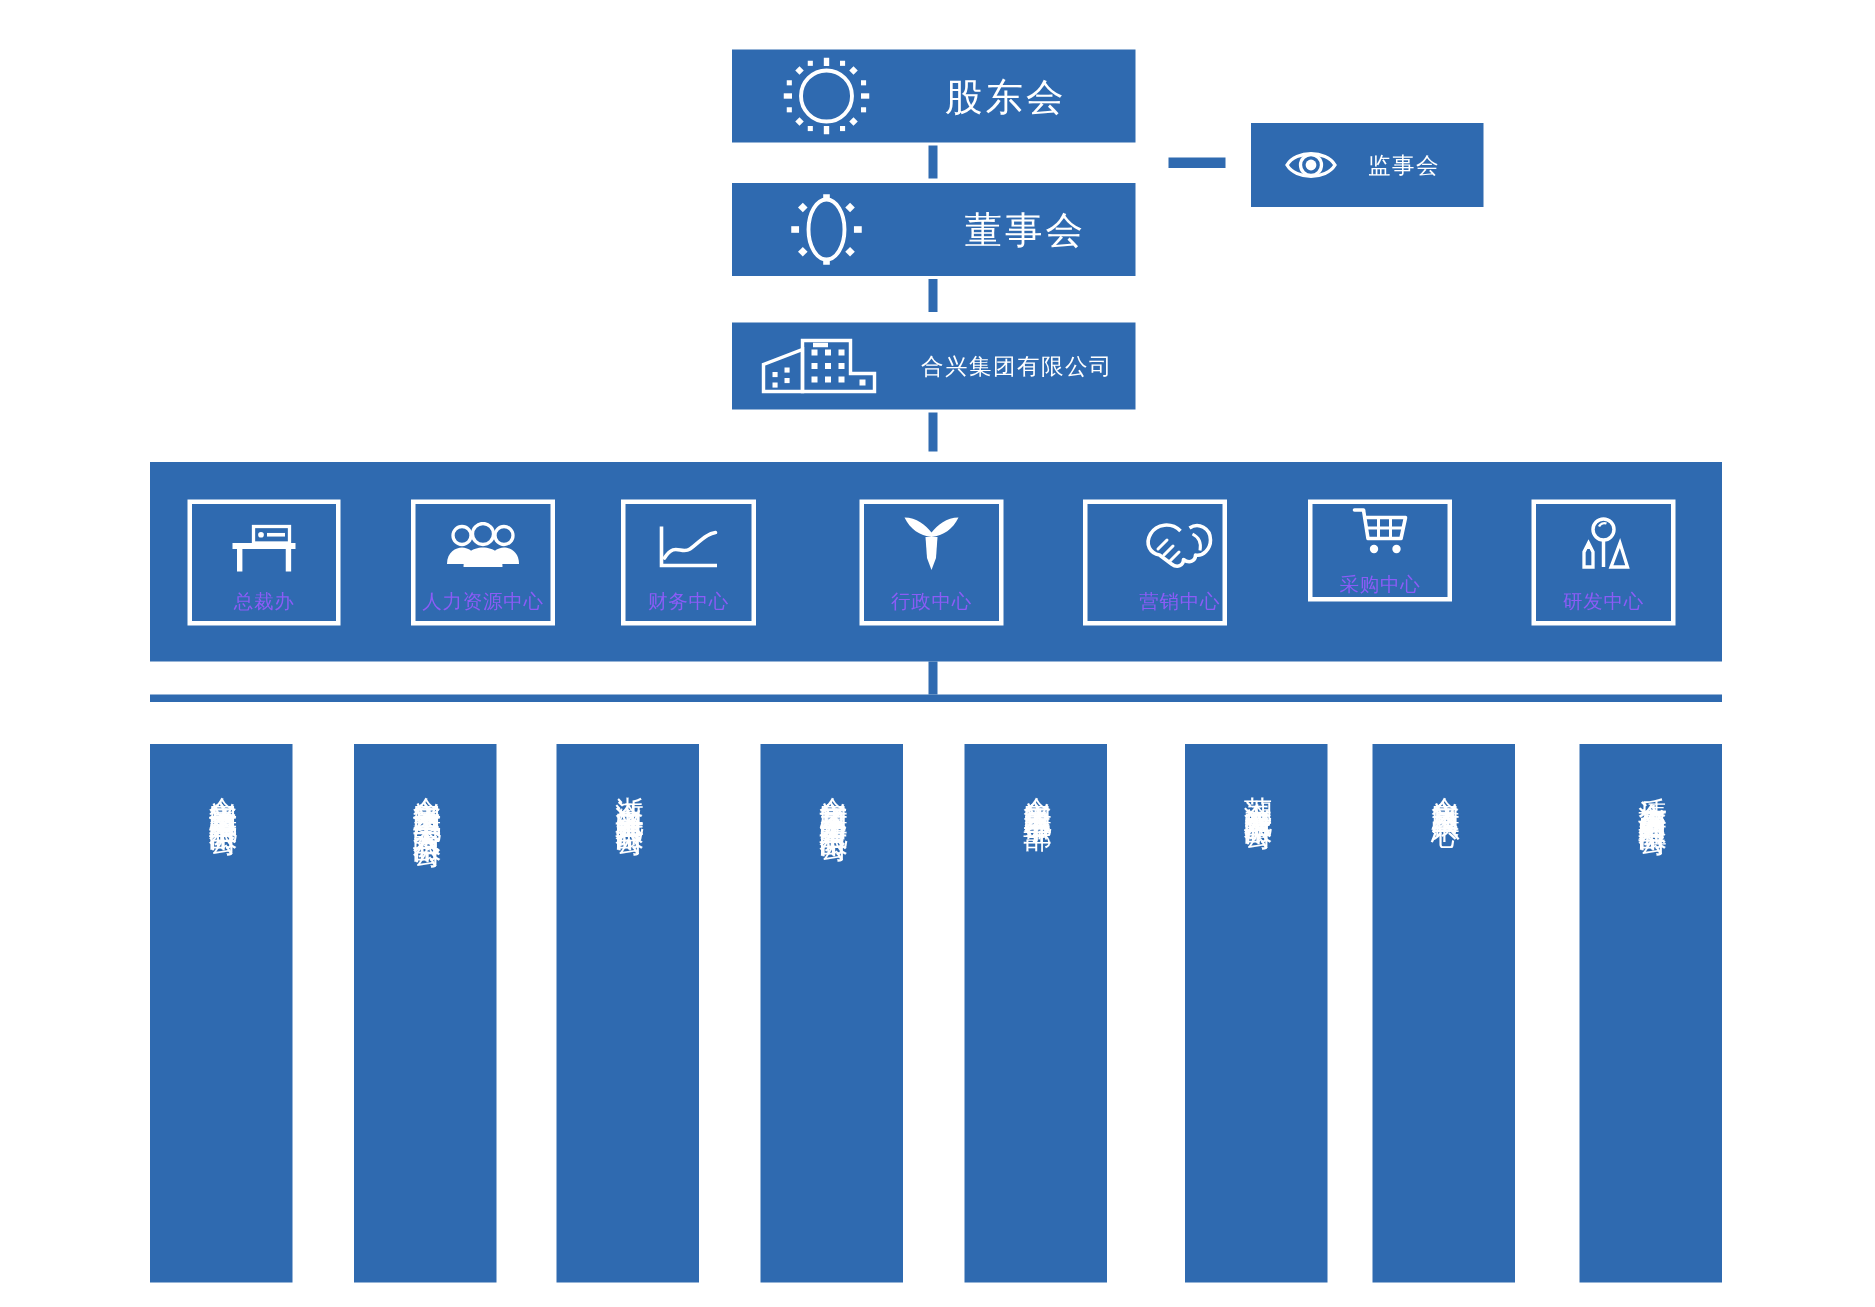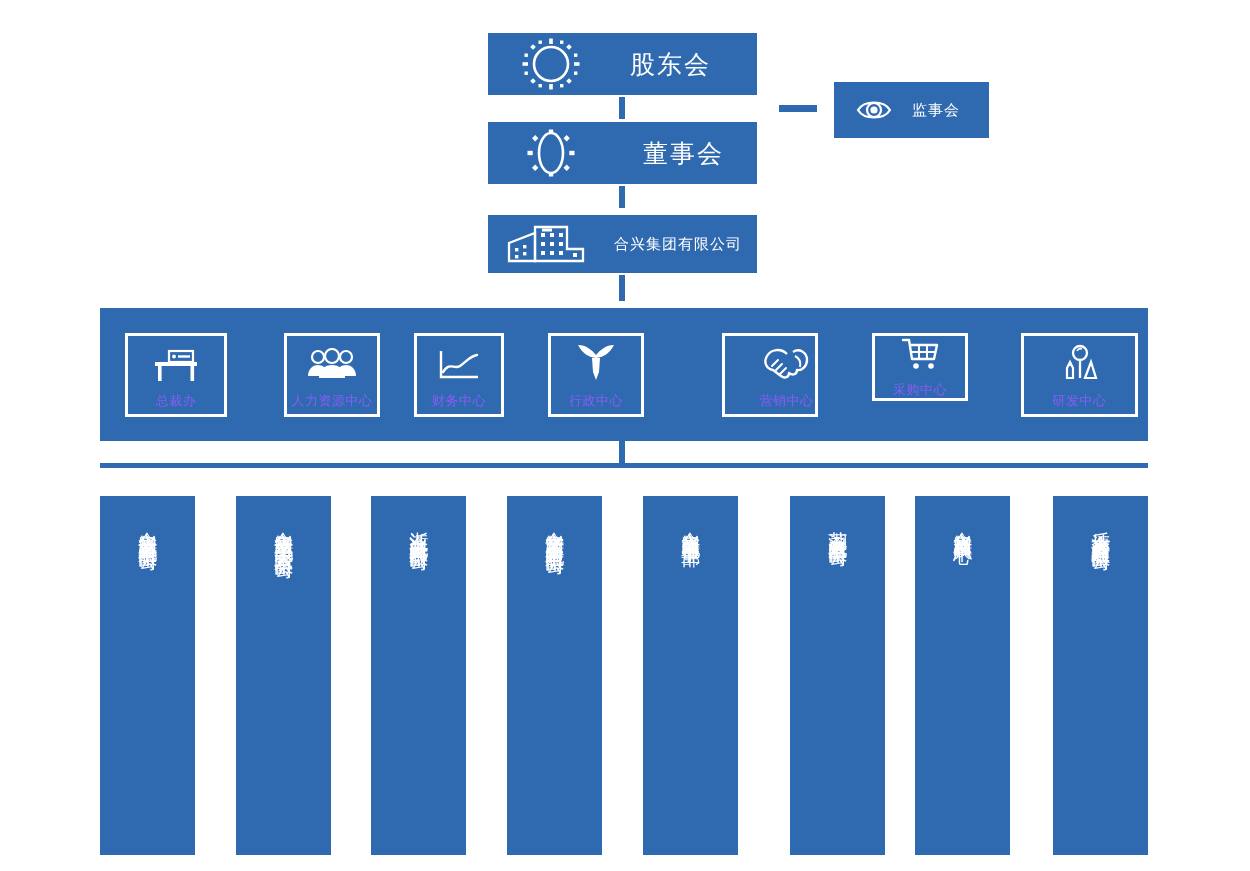--- a/index.html
+++ b/index.html
@@ -253,21 +253,21 @@
       <circle cx="23" cy="10.5" r="1.9" fill="#ffffff"></circle>
       <rect x="27" y="9.3" width="12" height="2.4" fill="#ffffff"></rect>
       <rect x="4" y="16" width="42" height="4" fill="#ffffff"></rect>
       <rect x="7" y="20" width="3.6" height="15" fill="#ffffff"></rect>
       <rect x="39.5" y="20" width="3.6" height="15" fill="#ffffff"></rect>
     </svg>
   </span>
   <span class="dept-name">总裁办</span>
 </div>
 
-<div class="dept-tile" style="left:284px; top:333px; width:96px; height:84px;">
+<div class="dept-tile" style="left:274px; top:333px; width:96px; height:84px;">
   <span class="dept-ico">
     <svg width="52" height="36" viewBox="0 0 52 36">
       <circle cx="12" cy="9" r="6" fill="none" stroke="#ffffff" stroke-width="2.2"></circle>
       <circle cx="40" cy="9" r="6" fill="none" stroke="#ffffff" stroke-width="2.2"></circle>
       <circle cx="26" cy="8" r="7" fill="none" stroke="#ffffff" stroke-width="2.2"></circle>
       <path d="M2 28 C2 20, 8 17, 12 17 C16 17, 22 20, 22 28 Z" fill="#ffffff"></path>
       <path d="M30 28 C30 20, 36 17, 40 17 C44 17, 50 20, 50 28 Z" fill="#ffffff"></path>
       <path d="M13 30 C13 21, 19 17, 26 17 C33 17, 39 21, 39 30 Z" fill="#ffffff"></path>
     </svg>
   </span>
@@ -277,21 +277,21 @@
 <div class="dept-tile" style="left:414px; top:333px; width:90px; height:84px;">
   <span class="dept-ico">
     <svg width="46" height="36" viewBox="0 0 46 36">
       <path d="M5 3 L5 29 L42 29" fill="none" stroke="#ffffff" stroke-width="2.4"></path>
       <path d="M7 24 C 14 13, 18 22, 24 18 C 30 14, 34 8, 41 7" fill="none" stroke="#ffffff" stroke-width="2.4" stroke-linecap="round"></path>
     </svg>
   </span>
   <span class="dept-name">财务中心</span>
 </div>
 
-<div class="dept-tile" style="left:548px; top:333px; width:96px; height:84px;">
+<div class="dept-tile" style="left:573px; top:333px; width:96px; height:84px;">
   <span class="dept-ico">
     <svg width="44" height="42" viewBox="0 0 44 42">
       <path d="M4 3 C 12 3, 18 8, 22 13 C 26 8, 32 3, 40 3 C 36 11, 30 15, 22 16 C 14 15, 8 11, 4 3 Z" fill="#ffffff"></path>
       <path d="M18 16 L26 16 L25 30 L22 38 L19 30 Z" fill="#ffffff"></path>
     </svg>
   </span>
   <span class="dept-name">行政中心</span>
 </div>
 
 <div class="dept-tile" style="left:722px; top:333px; width:96px; height:84px;padding-left:33px;">
@@ -314,21 +314,21 @@
       <path d="M5 5 L11 5" stroke="#ffffff" stroke-width="2.4" stroke-linecap="round"></path>
       <path d="M11 5 L14 24 L36 24 L39 10 L12 10" fill="none" stroke="#ffffff" stroke-width="2.4" stroke-linejoin="round"></path>
       <path d="M21 10 L21 24 M29 10 L29 24 M12.5 17 L37.5 17" stroke="#ffffff" stroke-width="2"></path>
       <circle cx="18" cy="31" r="2.8" fill="#ffffff"></circle>
       <circle cx="33" cy="31" r="2.8" fill="#ffffff"></circle>
     </svg>
   </span>
   <span class="dept-name">采购中心</span>
 </div>
 
-<div class="dept-tile" style="left:1021px; top:333px; width:117px; height:84px;">
+<div class="dept-tile" style="left:1021px; top:333px; width:96px; height:84px;">
   <span class="dept-ico">
     <svg width="44" height="40" viewBox="0 0 44 40">
       <circle cx="22" cy="9" r="7" fill="none" stroke="#ffffff" stroke-width="2.3"></circle>
       <path d="M19 7 A 4 4 0 0 1 24 5" stroke="#ffffff" stroke-width="1.6" fill="none"></path>
       <path d="M22 16 L22 34" stroke="#ffffff" stroke-width="2.3"></path>
       <path d="M12 18 L9 24 L9 34 L15 34 L15 24 Z" fill="none" stroke="#ffffff" stroke-width="2.2"></path>
       <path d="M12 18 L12 22" stroke="#ffffff" stroke-width="2"></path>
       <path d="M33 18 L27 34 L38 34 Z" fill="none" stroke="#ffffff" stroke-width="2.2"></path>
     </svg>
   </span>

